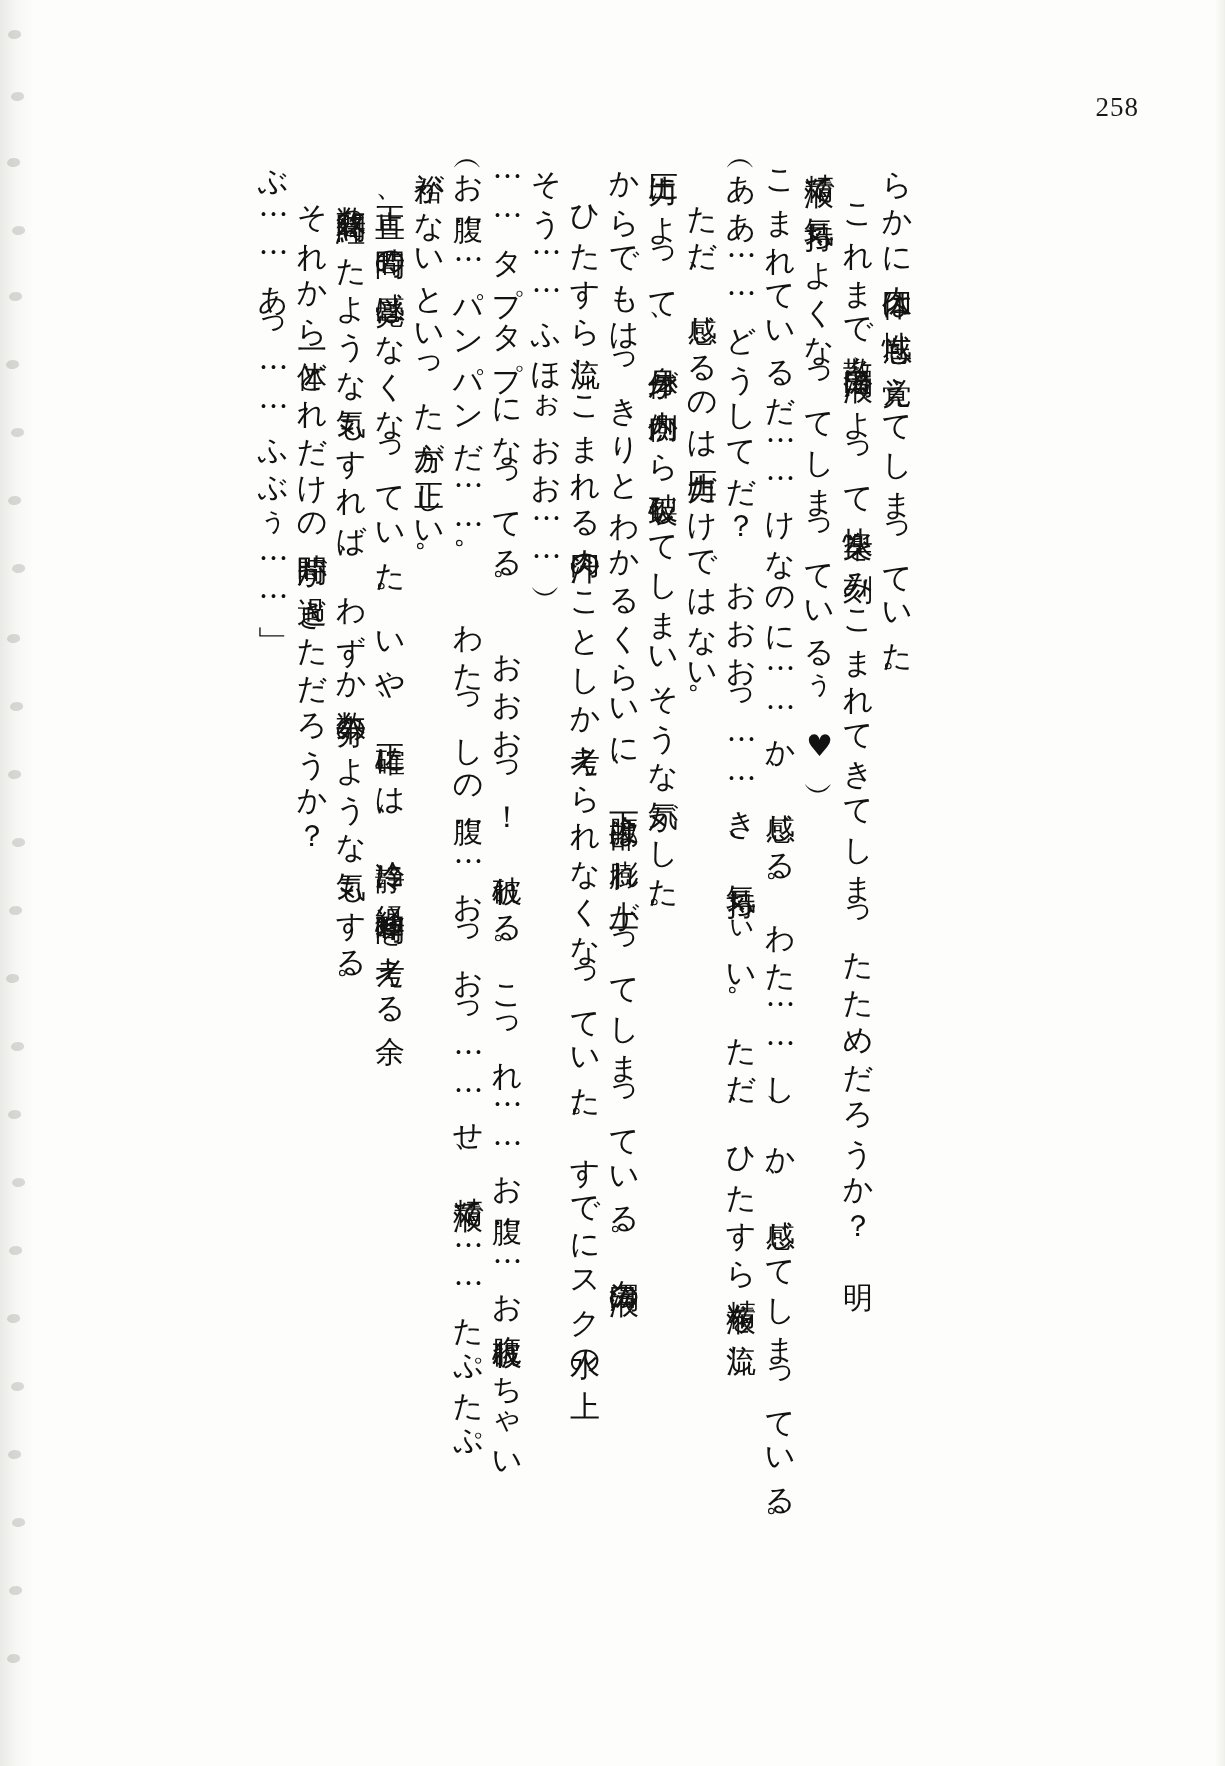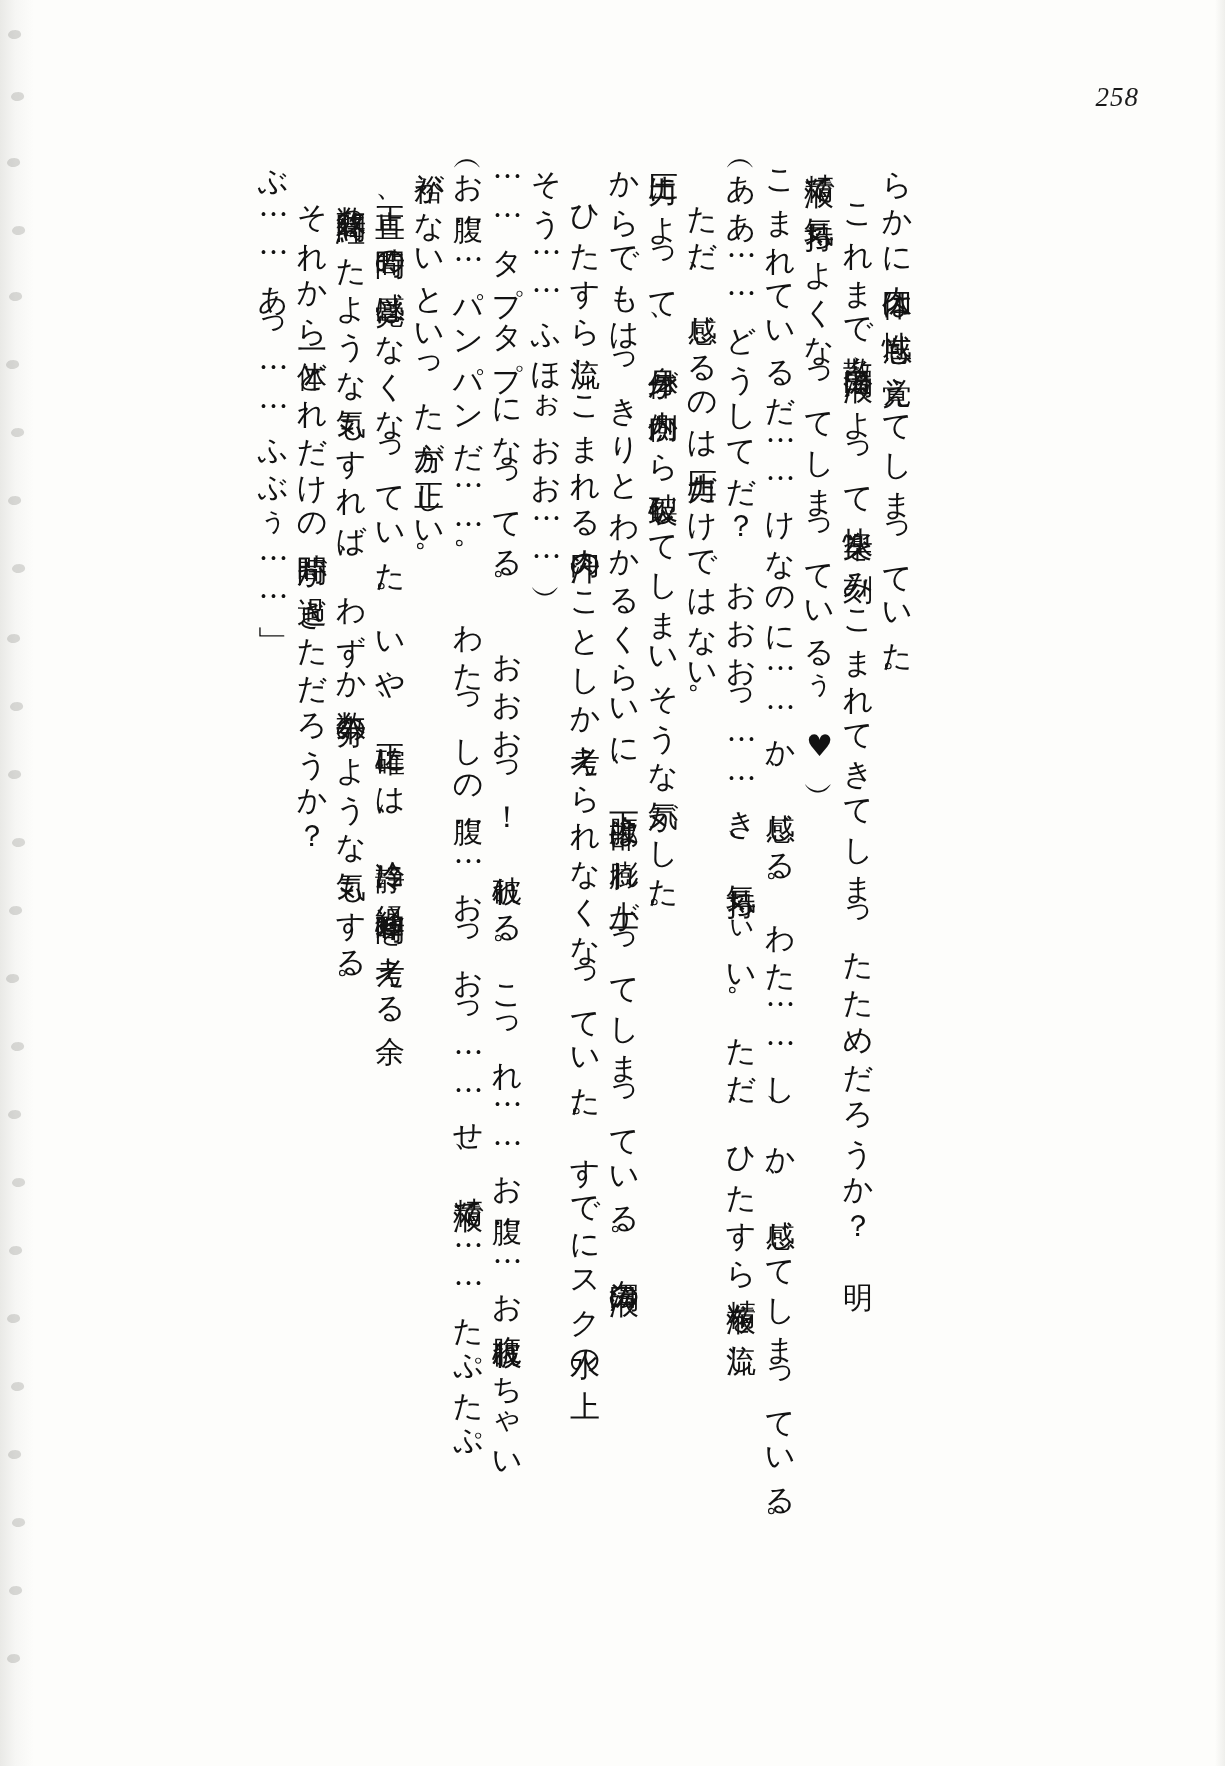--- a/index.html
+++ b/index.html
@@ -51,24 +51,23 @@
     display: block;
     width: 13px;
     height: 9px;
     background: #8d8d88;
     border-radius: 45% 55% 40% 60%;
     transform: rotate(-14deg);
   }
 
   .page-number {
     position: absolute;
-    top: 82px;
+    top: 92px;
     right: 86px;
     font-size: 27px;
-    font-style: italic;
     color: #1a1a1a;
     letter-spacing: 1px;
     font-family: "Liberation Serif", "DejaVu Serif", serif;
   }
 
   
   .text-block {
     position: absolute;
     top: 150px;
     right: 96px;

